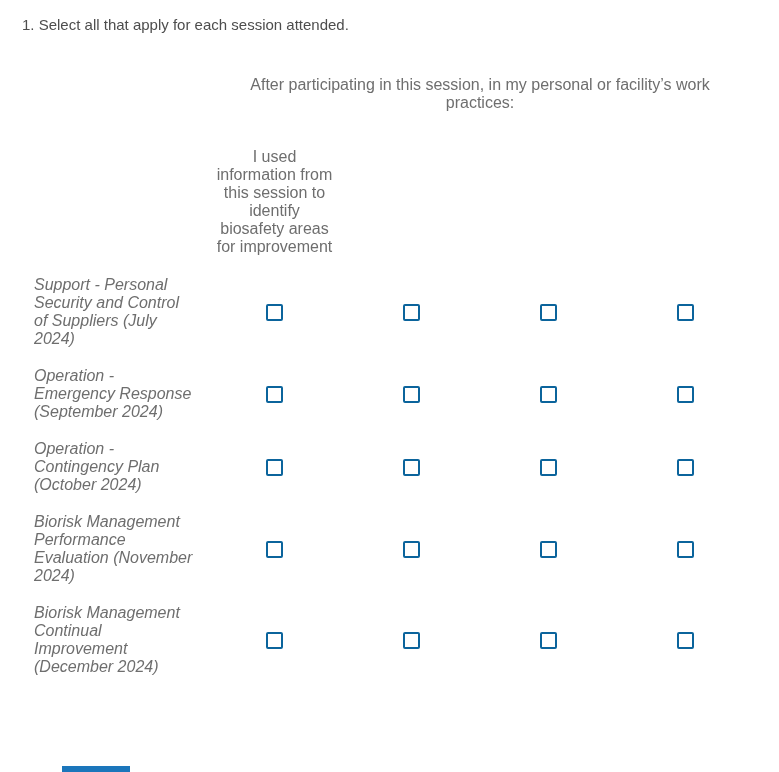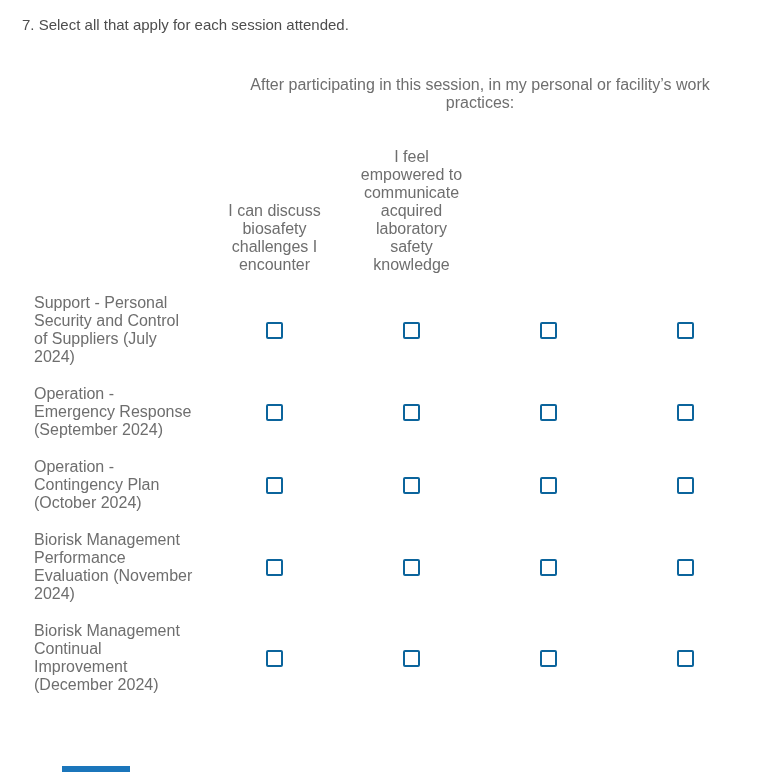--- a/index.html
+++ b/index.html
@@ -54,20 +54,21 @@
   }
   .row {
     display: grid;
     grid-template-columns: 172px 137px 137px 137px 137px;
     align-items: center;
     margin-bottom: 19px;
   }
   .row-label {
     white-space: pre-line;
     padding-right: 6px;
+    font-style: italic;
   }
   .cell {
     display: flex;
     justify-content: center;
   }
   .cb {
     width: 17px;
     height: 17px;
     box-sizing: border-box;
     border: 2px solid #0b649c;
@@ -83,40 +84,35 @@
     width: 68px;
     height: 6px;
     background: #1b76bb;
   }
 </style>
 </head>
 <body>
 
 <div class="page">
 
-  <h1 class="question-title">7. Select all that apply for each session attended.</h1>
+  <h1 class="question-title">1. Select all that apply for each session attended.</h1>
 
   <div class="matrix">
 
     <div class="group-header">After participating in this session, in my personal or facility’s work
 practices:</div>
 
     <div class="hdr-row">
       <div></div>
-      <div class="col-header">I can discuss
-biosafety
-challenges I
-encounter</div>
-      <div class="col-header">I feel
-empowered to
-communicate
-acquired
-laboratory
-safety
-knowledge</div>
+      <div class="col-header">I used
+information from
+this session to
+identify
+biosafety areas
+for improvement</div>
     </div>
 
     <div class="rows">
         <div class="row">
           <div class="row-label">Support - Personal
 Security and Control
 of Suppliers (July
 2024)</div>
           <div class="cell">
             <span class="cb" role="checkbox" aria-checked="false"></span>

